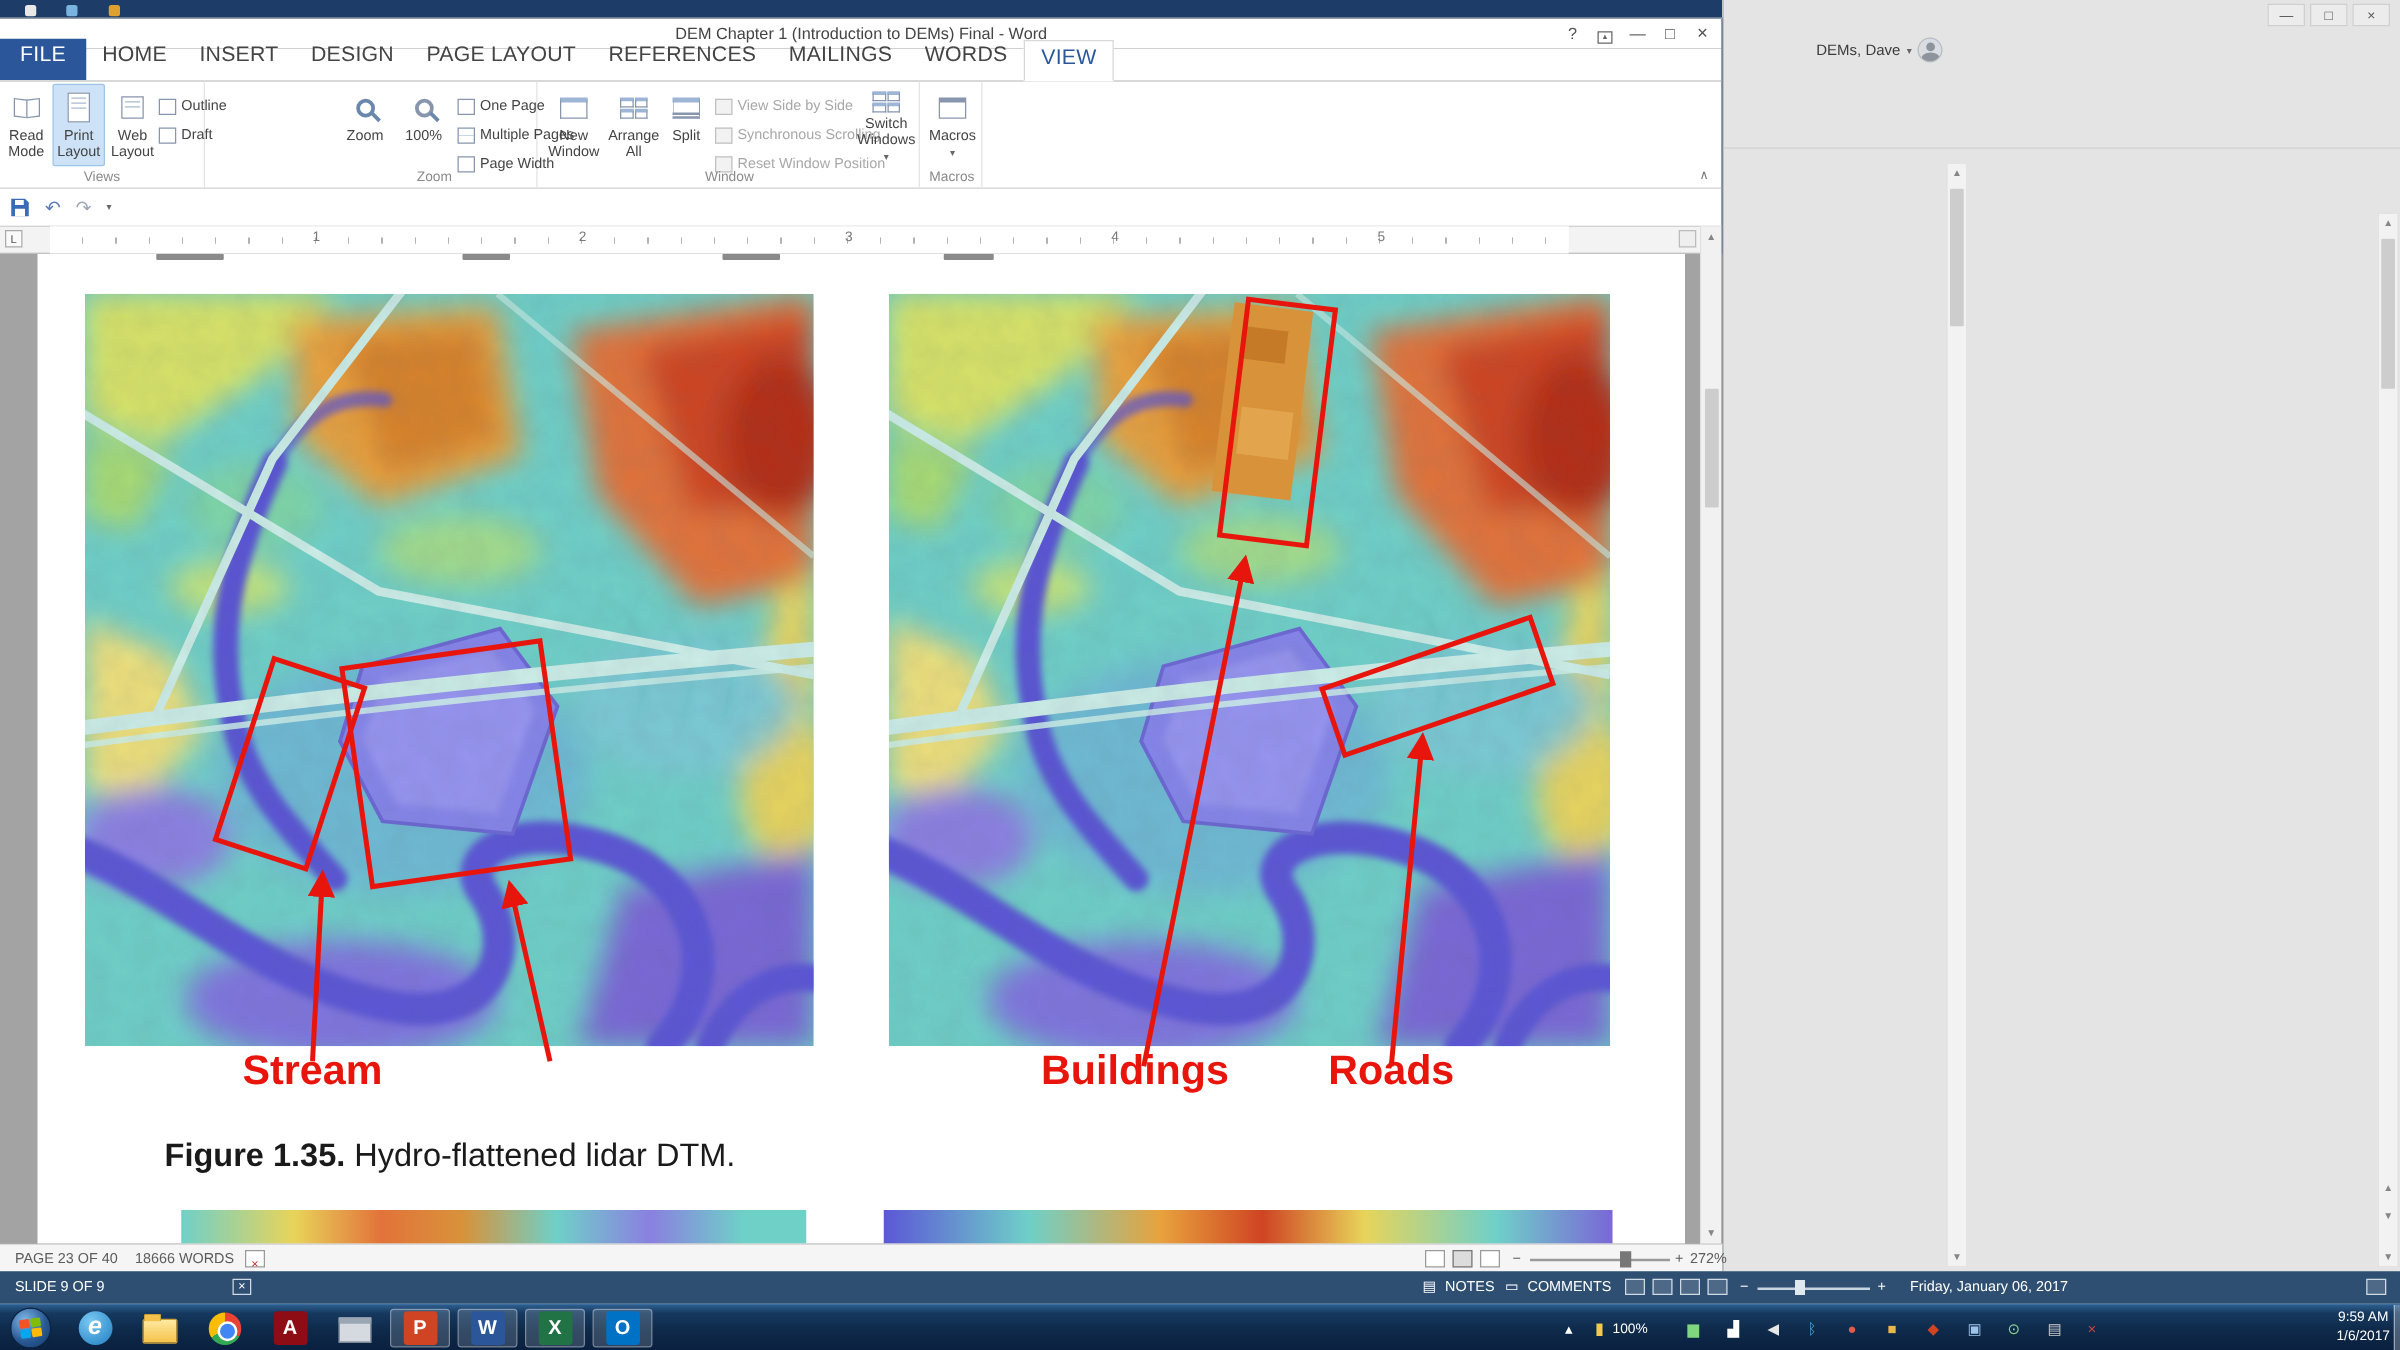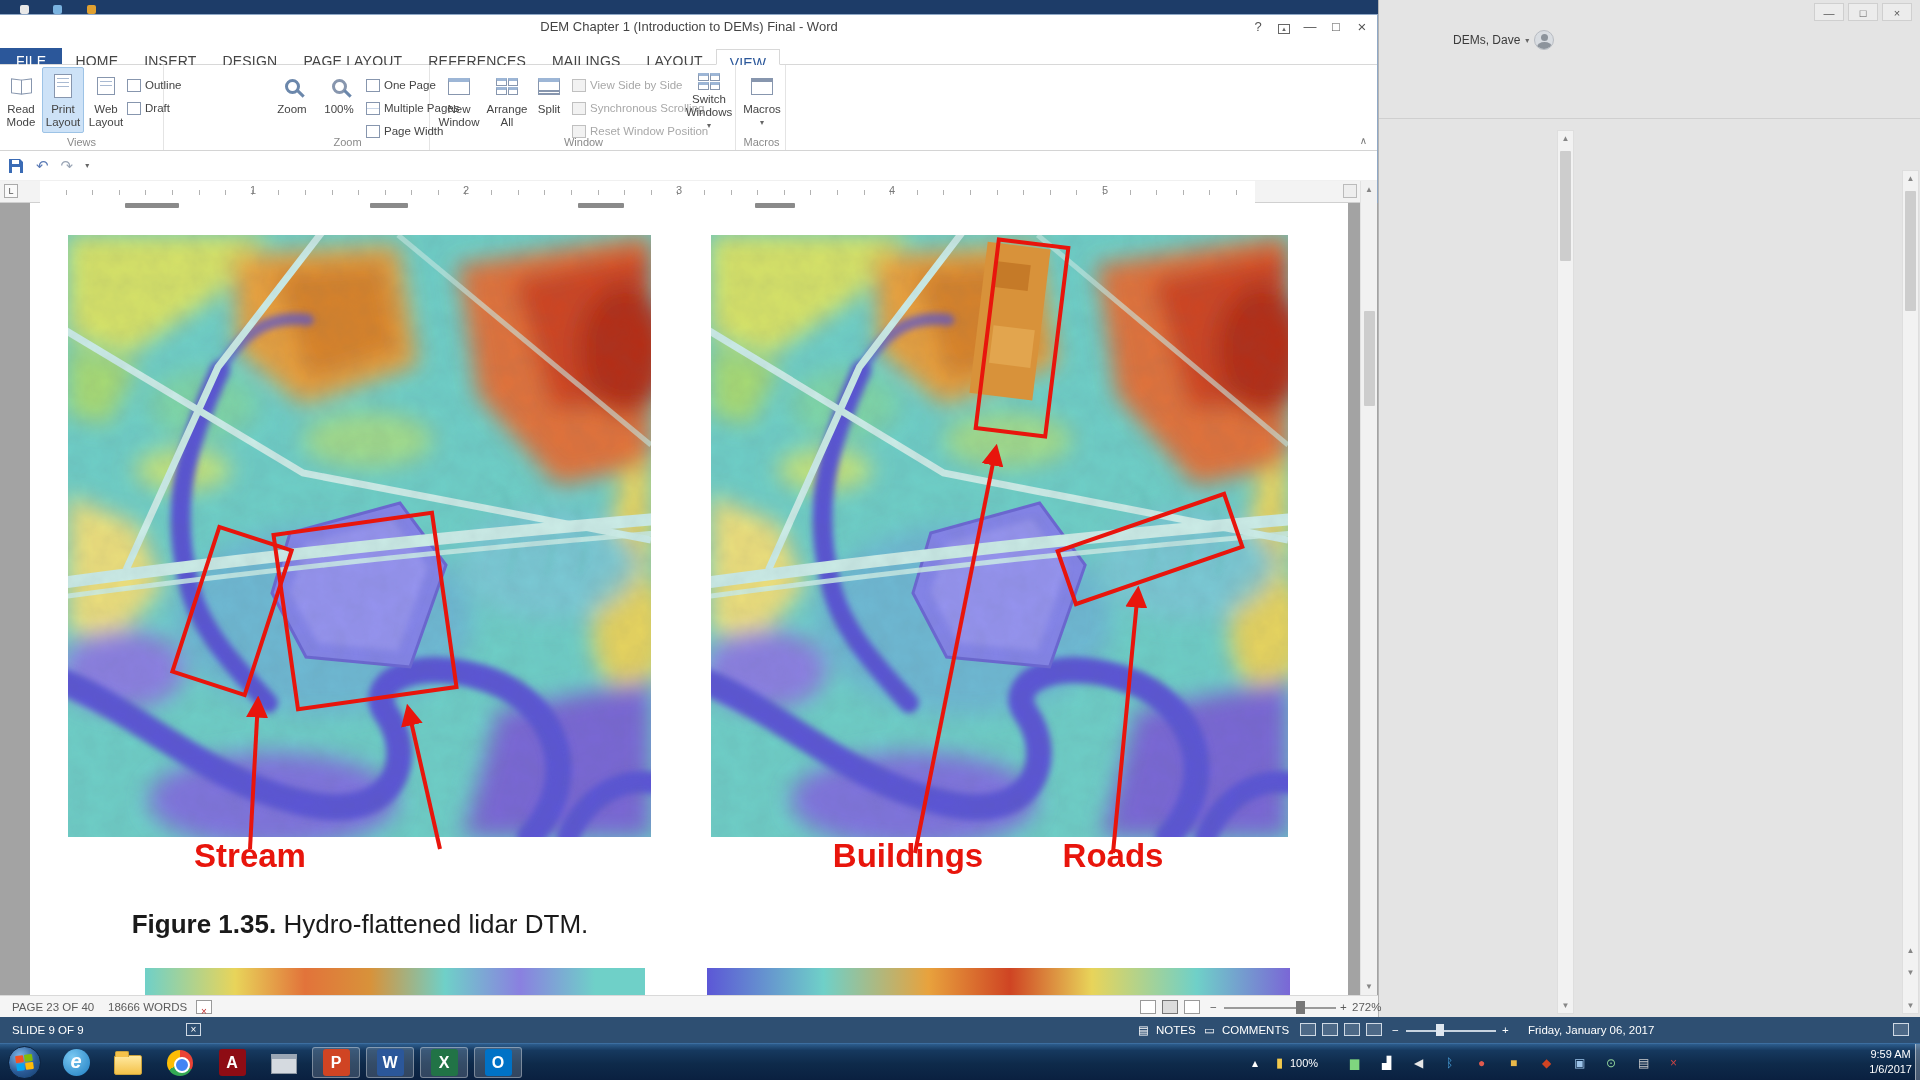--- a/index.html
+++ b/index.html
@@ -29,21 +29,21 @@
   .word-window{left:0;top:14px;width:1378px;height:1003px;background:#000000;border-right:1px solid #8fa8c6;border-top:1px solid #8fa8c6}
   .titlebar{left:0;top:0;width:100%;height:24px;background:#fff}
   .tb-title{left:0;top:0;width:1378px;height:24px;text-align:center;line-height:24px;font-size:13px;color:#444}
   .tb-controls{right:2px;top:0;display:flex;height:24px}
   .tb-controls .tbc{width:26px;height:24px;text-align:center;line-height:24px;font-size:13px;color:#555}
   .ribbon-opts{position:relative}
   .ribbon-opts i{display:inline-block;width:12px;height:10px;border:1px solid #666;font-size:7px;line-height:8px;font-style:normal;color:#666}
 
   
   .tabs-row{left:0;top:24px;width:100%;height:26px;background:#fff;border-bottom:1px solid #d8d8d8;display:flex;align-items:flex-end}
-  .rtab{height:16px;line-height:26px;padding:0 13px;font-size:14px;color:#444;letter-spacing:.2px}
+  .rtab{height:33px;line-height:26px;padding:0 13px;font-size:17px;color:#444;letter-spacing:.2px}
   .rtab.file{background:#2b579a;color:#fff;padding:0 16px}
   .rtab.active{background:#fff;color:#2b579a;border:1px solid #d8d8d8;border-bottom:1px solid #fff;margin-bottom:-1px}
 
   
   .ribbon{left:0;top:50px;width:100%;height:86px;background:#fff;border-bottom:1px solid #d4d4d4}
   .rgroup{top:0;height:85px;border-right:1px solid #e4e4e4}
   .glabel{position:absolute;bottom:2px;left:0;width:100%;text-align:center;font-size:11px;color:#8a8a8a}
   .rbtn{top:2px;height:66px;display:flex;flex-direction:column;align-items:center;text-align:center;font-size:11.5px;line-height:13px;color:#444;padding-top:3px;border:1px solid transparent;border-radius:2px}
   .rbtn .ric{height:30px;display:flex;align-items:center;justify-content:center;margin-bottom:2px}
   .rbtn.sel{background:#cde2f7;border-color:#9dc3e6}
@@ -248,21 +248,21 @@
     </div>
 
     <div class="a tabs-row">
       <span class="rtab file">FILE</span>
       <span class="rtab">HOME</span>
       <span class="rtab">INSERT</span>
       <span class="rtab">DESIGN</span>
       <span class="rtab">PAGE LAYOUT</span>
       <span class="rtab">REFERENCES</span>
       <span class="rtab">MAILINGS</span>
-      <span class="rtab">LAYOUT</span>
+      <span class="rtab">WORDS</span>
       <span class="rtab active">VIEW</span>
     </div>
 
     <div class="a ribbon">
 
       <div class="a rgroup" style="left:0;width:164px">
         <div class="a rbtn" style="left:2px;width:38px">
           <span class="ric">
               <span class="bk">
                 <s></s>

